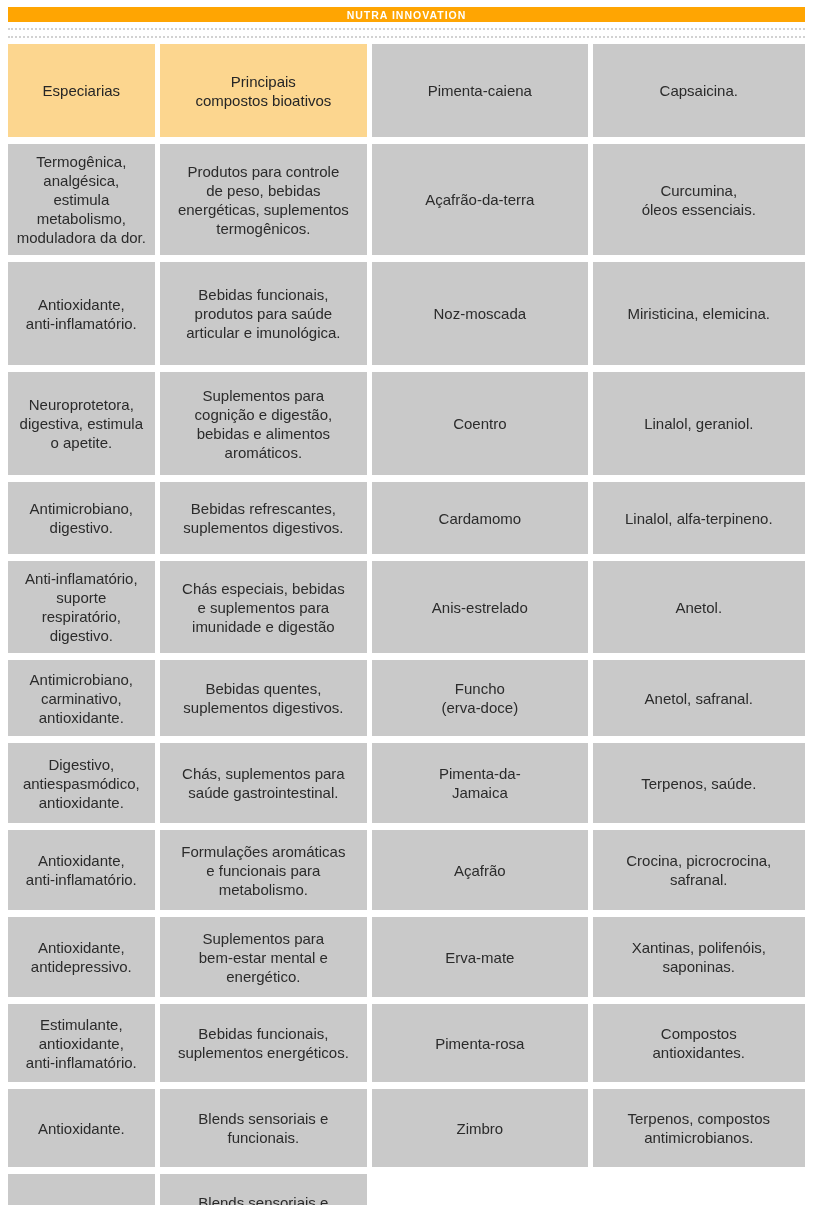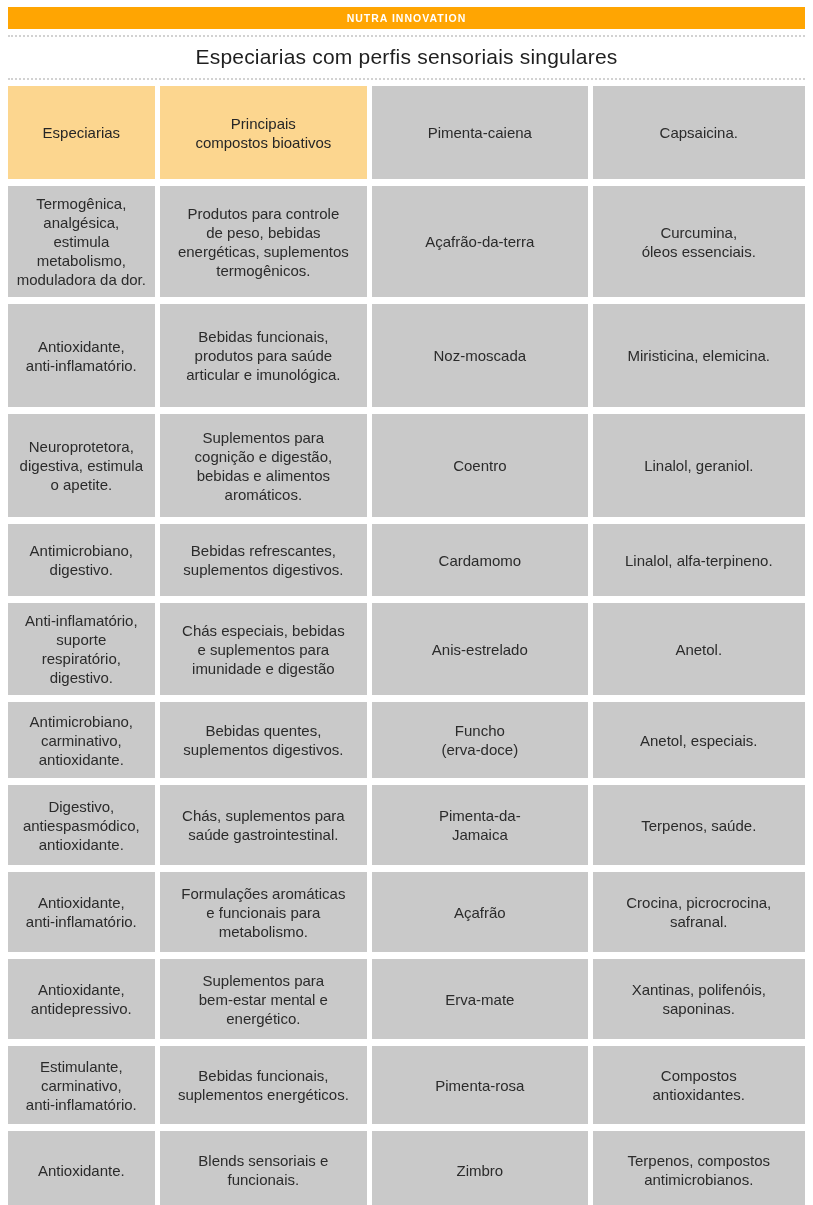--- a/index.html
+++ b/index.html
@@ -7,21 +7,21 @@
   body {
     width: 813px; height: 1205px;
     font-family: "Liberation Sans", sans-serif;
     color: #2e2e2e;
     overflow: hidden;
   }
   .page { padding: 7px 8px 0 8px; }
 
   .topbar {
     background: #FFA502;
-    height: 22px;
+    height: 15px;
     display: flex; align-items: center; justify-content: center;
   }
   .topbar span {
     color: #ffffff; font-size: 10.5px; font-weight: bold; letter-spacing: 1px;
   }
 
   .divider { border-top: 2px dotted #d2d2d2; margin: 6px 0; }
 
   .title {
     text-align: center;
@@ -76,21 +76,20 @@
 <body>
 
 <div class="page">
 
   <div class="topbar">
     <span>NUTRA INNOVATION</span>
   </div>
 
   <div class="divider"></div>
 
-  <div class="title">Especiarias com perfis sensoriais singulares</div>
 
   <div class="divider"></div>
 
   <div class="grid">
 
     <div class="hcell">Especiarias</div>
     <div class="hcell">Principais
 compostos bioativos</div>
 
     <div class="row" style="--h:93px">
@@ -152,21 +151,21 @@
       <div class="cell">Anetol.</div>
       <div class="cell">Antimicrobiano,
 carminativo, antioxidante.</div>
       <div class="cell">Bebidas quentes,
 suplementos digestivos.</div>
     </div>
 
     <div class="row" style="--h:76px">
       <div class="cell">Funcho
 (erva-doce)</div>
-      <div class="cell">Anetol, especiais.</div>
+      <div class="cell">Anetol, safranal.</div>
       <div class="cell">Digestivo,
 antiespasmódico,
 antioxidante.</div>
       <div class="cell">Chás, suplementos para
 saúde gastrointestinal.</div>
     </div>
 
     <div class="row" style="--h:80px">
       <div class="cell">Pimenta-da-
 Jamaica</div>
@@ -186,21 +185,21 @@
 antidepressivo.</div>
       <div class="cell">Suplementos para
 bem-estar mental e
 energético.</div>
     </div>
 
     <div class="row" style="--h:74px">
       <div class="cell">Erva-mate</div>
       <div class="cell">Xantinas, polifenóis,
 saponinas.</div>
-      <div class="cell">Estimulante, carminativo,
+      <div class="cell">Estimulante, antioxidante,
 anti-inflamatório.</div>
       <div class="cell">Bebidas funcionais,
 suplementos energéticos.</div>
     </div>
 
     <div class="row" style="--h:78px">
       <div class="cell">Pimenta-rosa</div>
       <div class="cell">Compostos
 antioxidantes.</div>
       <div class="cell">Antioxidante.</div>

